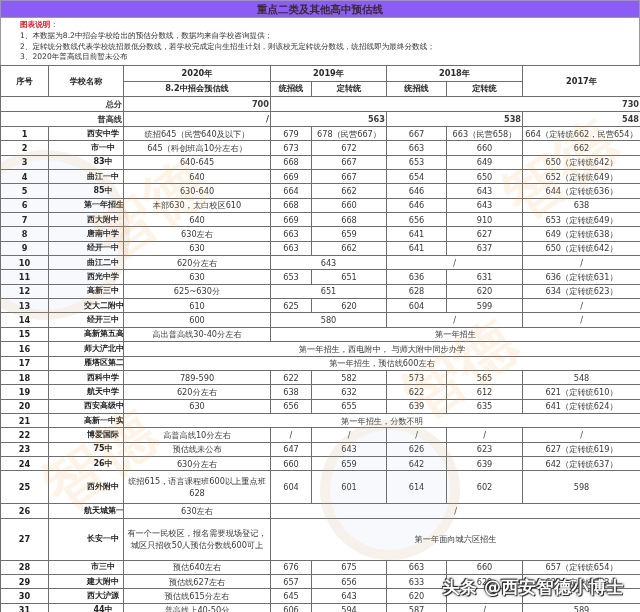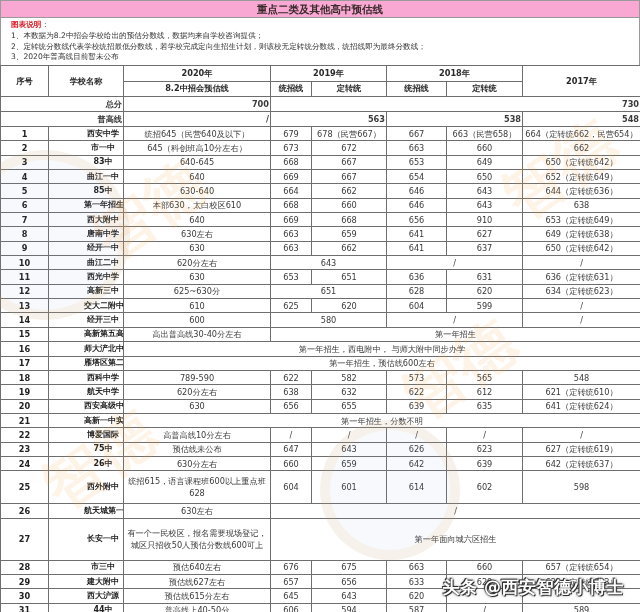--- a/index.html
+++ b/index.html
@@ -1,23 +1,23 @@
 <!DOCTYPE html>
 <html><head>
 <meta charset="utf-8">
 <style>
   * { box-sizing: border-box; margin: 0; padding: 0; }
   html, body { width: 640px; height: 612px; overflow: hidden; background: #ffffff; }
   body { font-family: "DejaVu Sans", "Liberation Sans", sans-serif; color: #333; position: relative; }
   .sheet { position: absolute; left: 0; top: 0; width: 640px; height: 612px; }
   .title-bar {
-    height: 18px; background: #f9a8d4; border: 1px solid #9a9a9a;
+    height: 18px; background: #8b5cf6; border: 1px solid #9a9a9a;
     text-align: center; font-size: 10.5px; font-weight: bold; line-height: 16px; color: #3a2a2a;
   }
-  .notes { height: 47px; padding: 2px 10px; font-size: 7.6px; line-height: 10.8px; color: #333; border-left: 1px solid #9a9a9a; border-right: 1px solid #9a9a9a; }
+  .notes { height: 47px; padding: 2px 19px; font-size: 7.6px; line-height: 10.8px; color: #333; border-left: 1px solid #9a9a9a; border-right: 1px solid #9a9a9a; }
   .notes .note-heading { color: #e0202a; font-weight: bold; }
   table { border-collapse: collapse; table-layout: fixed; width: 640px; }
   td, th {
     border: 1px solid #6e6e6e; text-align: center; vertical-align: middle;
     font-size: 8.2px; font-weight: normal; color: #3a3a3a; overflow: hidden; white-space: nowrap;
     padding: 0 1px;
   }
   th { font-weight: bold; color: #2a2a2a; }
   td.seq, td.name { font-weight: bold; color: #222; }
   td.name { font-size: 8px; padding-left: 35px; }

